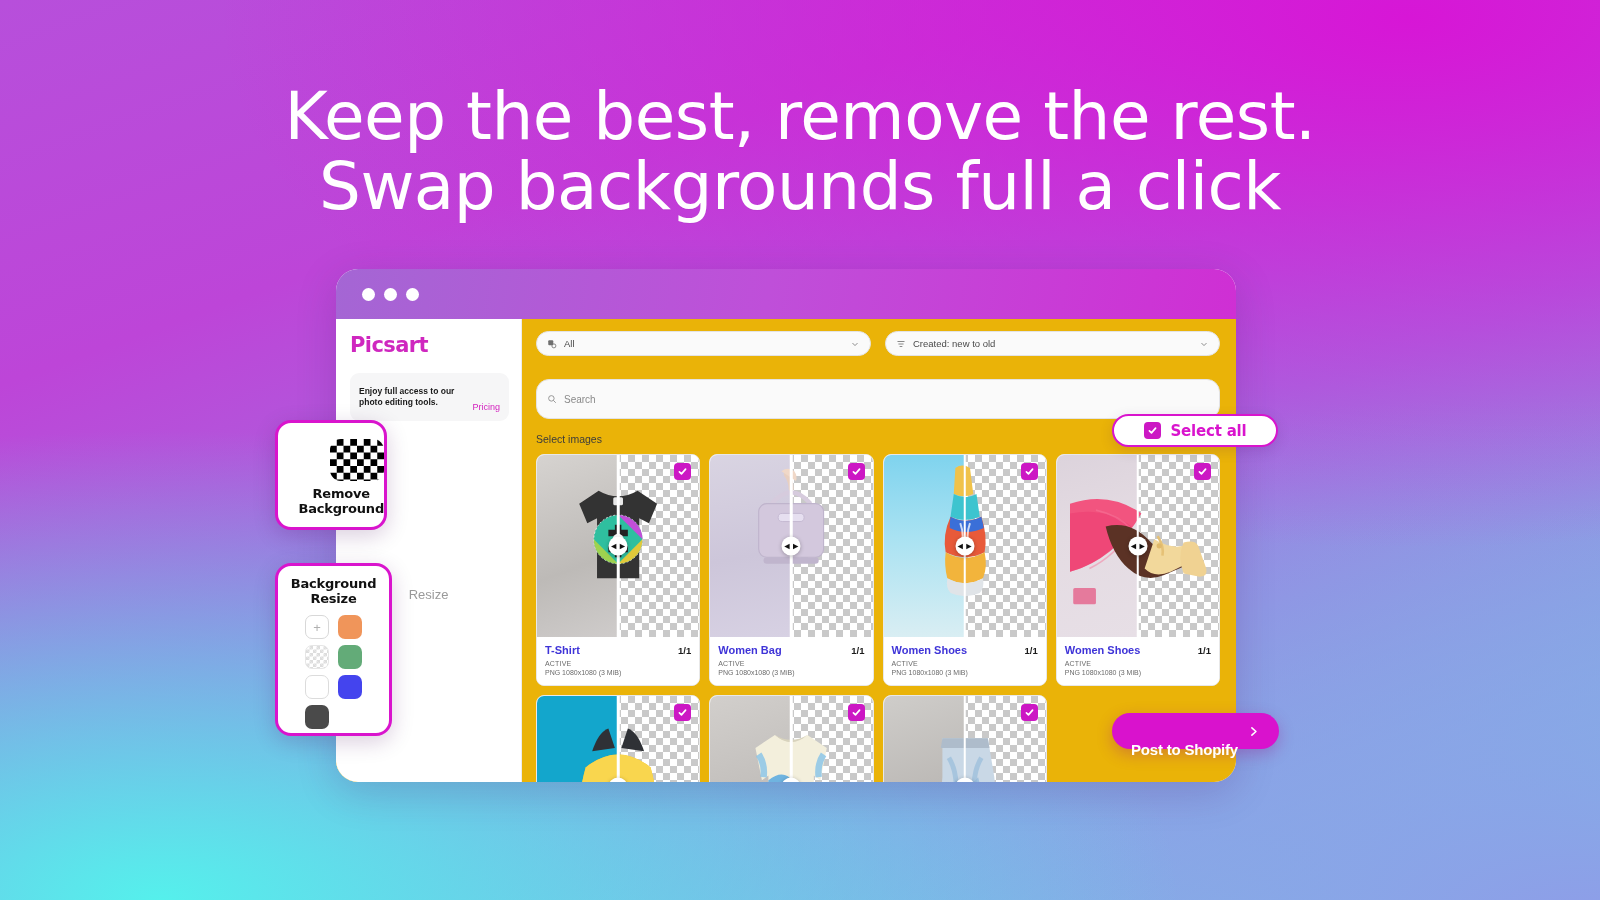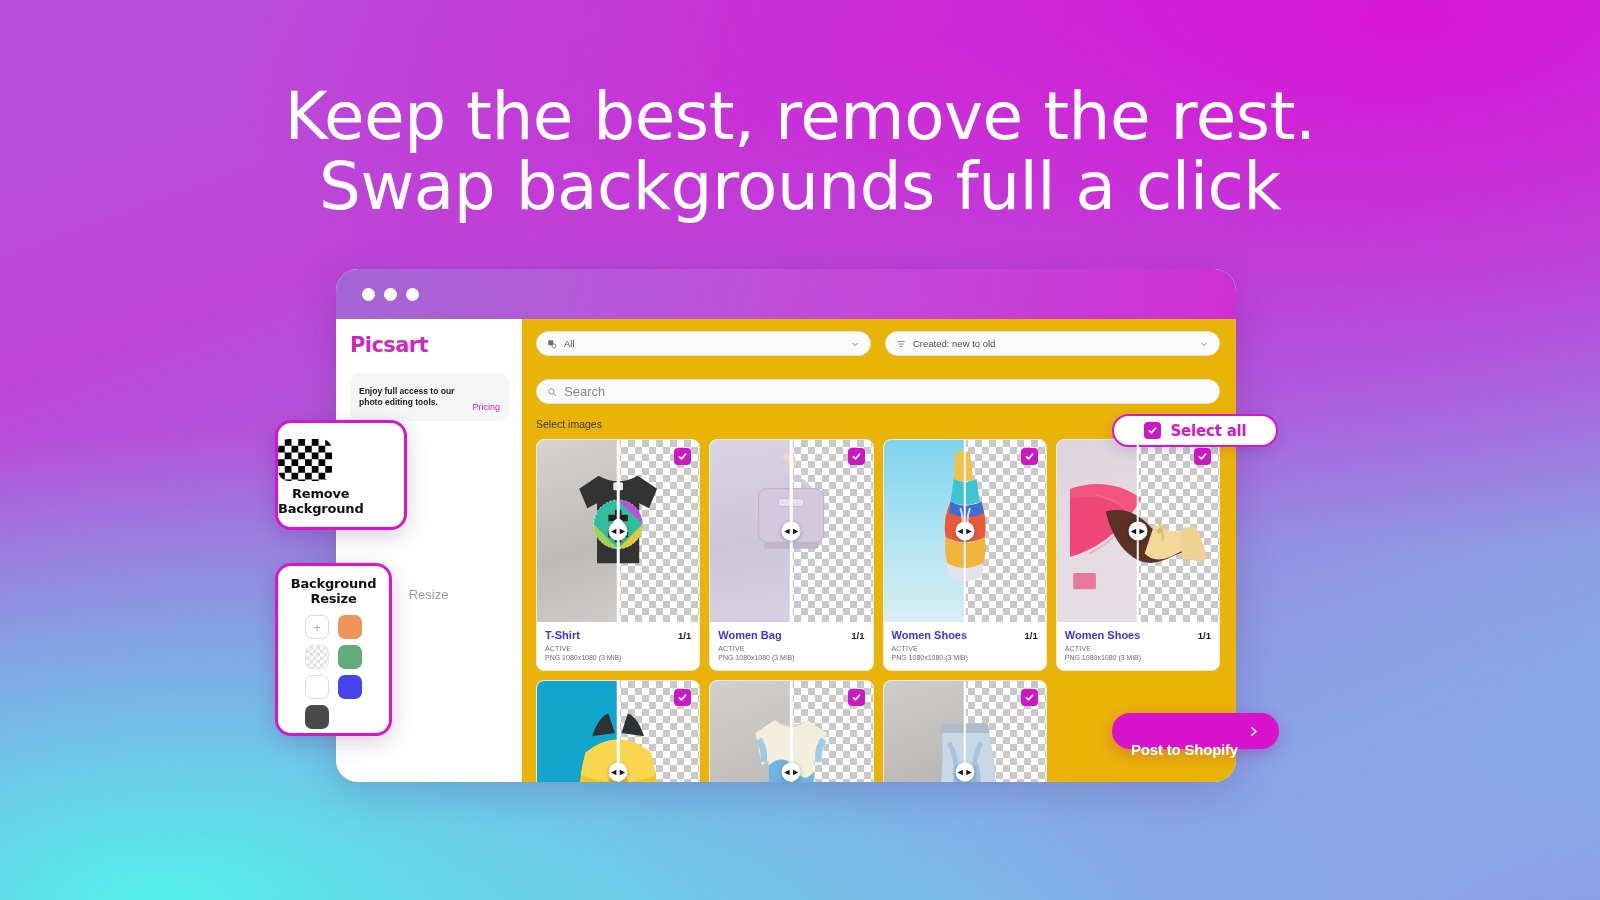--- a/index.html
+++ b/index.html
@@ -76,23 +76,23 @@
   
   .right-panel { flex: 1; padding: 12px 16px 0 14px; min-width: 0; }
   .filters { display: flex; gap: 14px; margin-bottom: 23px; }
   .pill {
     flex: 1; height: 25px; border: 1px solid #e3e3e5; border-radius: 13px;
     background: #fafafa; display: flex; align-items: center;
     padding: 0 10px; gap: 7px; font-size: 9.5px; color: #4a4a4a;
   }
   .pill .chev { margin-left: auto; color: #7b7b7b; }
   .searchbar {
-    height: 25px; border: 1px solid #e3e3e5; border-radius: 13px;
+    height: 40px; border: 1px solid #e3e3e5; border-radius: 13px;
     background: #fafafa; display: flex; align-items: center;
-    padding: 0 10px; gap: 7px; font-size: 13px; color: #8a8a8a;
+    padding: 0 10px; gap: 7px; font-size: 10px; color: #8a8a8a;
     margin-bottom: 14px;
   }
   .select-images-label { font-size: 10.5px; color: #3c3c3c; margin-bottom: 9px; }
 
   
   .grid {
     display: grid; grid-template-columns: repeat(4, 1fr);
     gap: 9px;
   }
   .card {
@@ -137,22 +137,22 @@
   .meta-count { font-size: 9.5px; font-weight: 700; color: #1c1c1c; }
   .meta-status { font-size: 7px; color: #6b6b6b; margin-top: 4px; letter-spacing: .2px; }
   .meta-file { font-size: 7px; color: #6b6b6b; margin-top: 2px; }
 
   
   .float-card {
     position: absolute; background: #fff; border: 3px solid #d914cd;
     border-radius: 16px; box-shadow: 0 6px 22px rgba(70,10,90,.2);
   }
   #removebg-card {
-    left: 275px; top: 420px; width: 132px; height: 110px;
-    display: flex; flex-direction: column; align-items: flex-start;
+    left: 275px; top: 420px; width: 112px; height: 110px;
+    display: flex; flex-direction: column; align-items: flex-end;
     justify-content: center; padding-top: 6px;
   }
   .checker-icon {
     width: 54px; height: 42px; border-radius: 11px; overflow: hidden;
     background:
       conic-gradient(#000 25%, #fff 0 50%, #000 0 75%, #fff 0);
     background-size: 13.5px 13.5px;
     margin-bottom: 6px;
   }
   .removebg-text {

